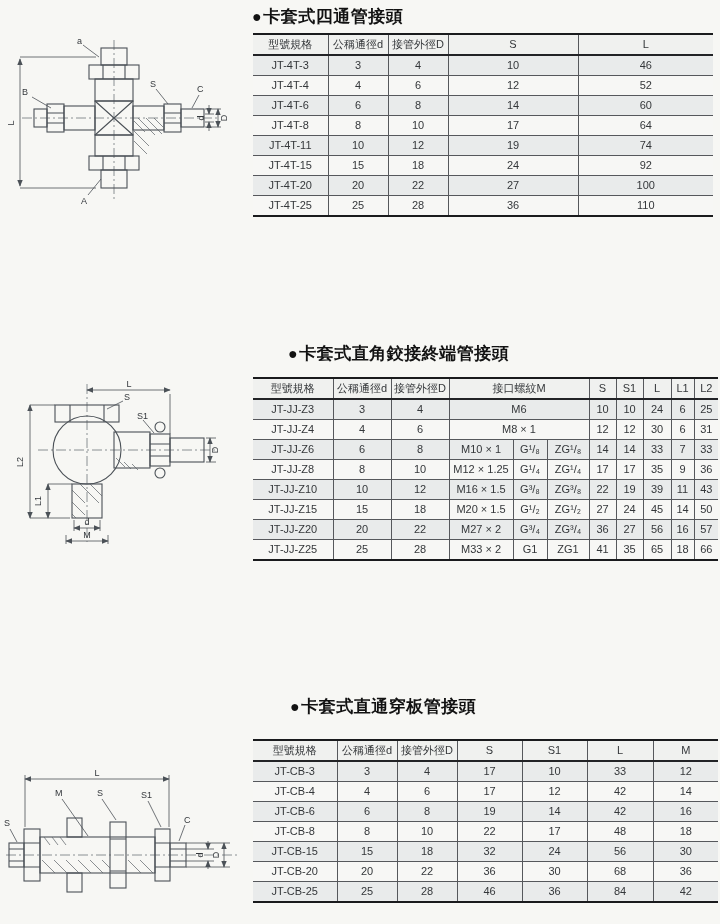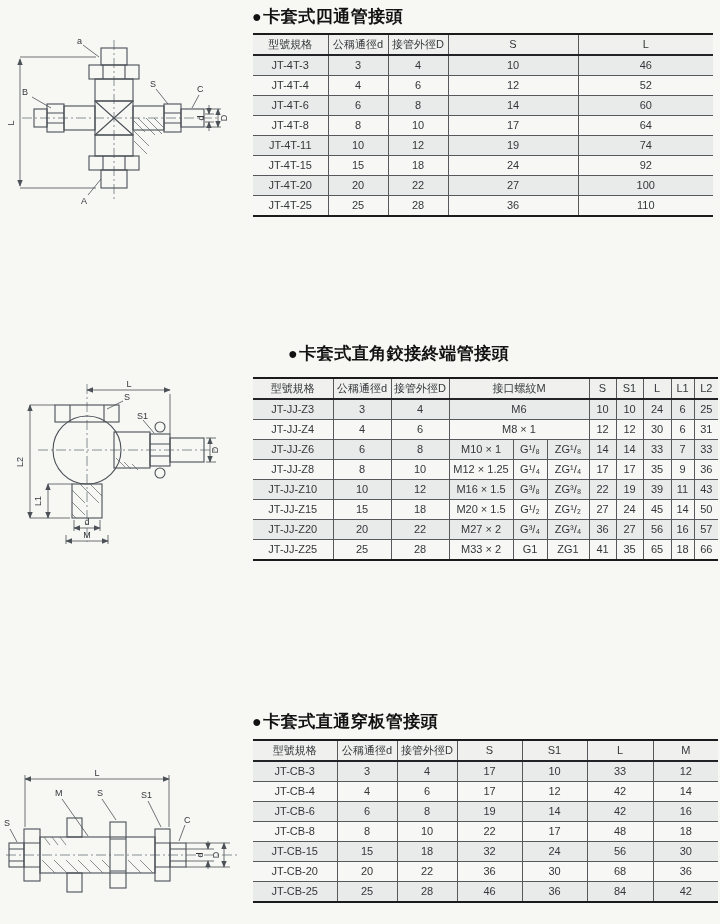--- a/index.html
+++ b/index.html
@@ -25,21 +25,21 @@
   .spec-table tbody tr:nth-child(odd)  { background:#e9ebeb; }
   .spec-table tbody tr:nth-child(even) { background:#f7f7f5; }
   .spec-table tbody tr:last-child td { border-bottom:0; }
 
   #table0 { left:253px; top:33px;  width:460px; }
   #table1 { left:253px; top:377px; width:465px; }
   #table2 { left:253px; top:739px; width:465px; }
 
   #title0 { top:5px; }
   #title1 { top:342px;margin-left:36px; }
-  #title2 { top:710px; }
+  #title2 { top:695px;margin-left:38px; }
 
   #drawing0 { left:6px;  top:28px;  }
   #drawing1 { left:10px; top:376px; }
   #drawing2 { left:2px;  top:765px; }
 
   
   .part rect, .part circle, .part path { fill:none; stroke:#4b5157; stroke-width:1.1; }
   .cl path    { fill:none; stroke:#70767c; stroke-width:0.8; stroke-dasharray:10 3 2 3; }
   .hatch path { fill:none; stroke:#5a6066; stroke-width:0.7; }
   .dim line, .dim path, .leader path { fill:none; stroke:#4b5157; stroke-width:0.8; }

